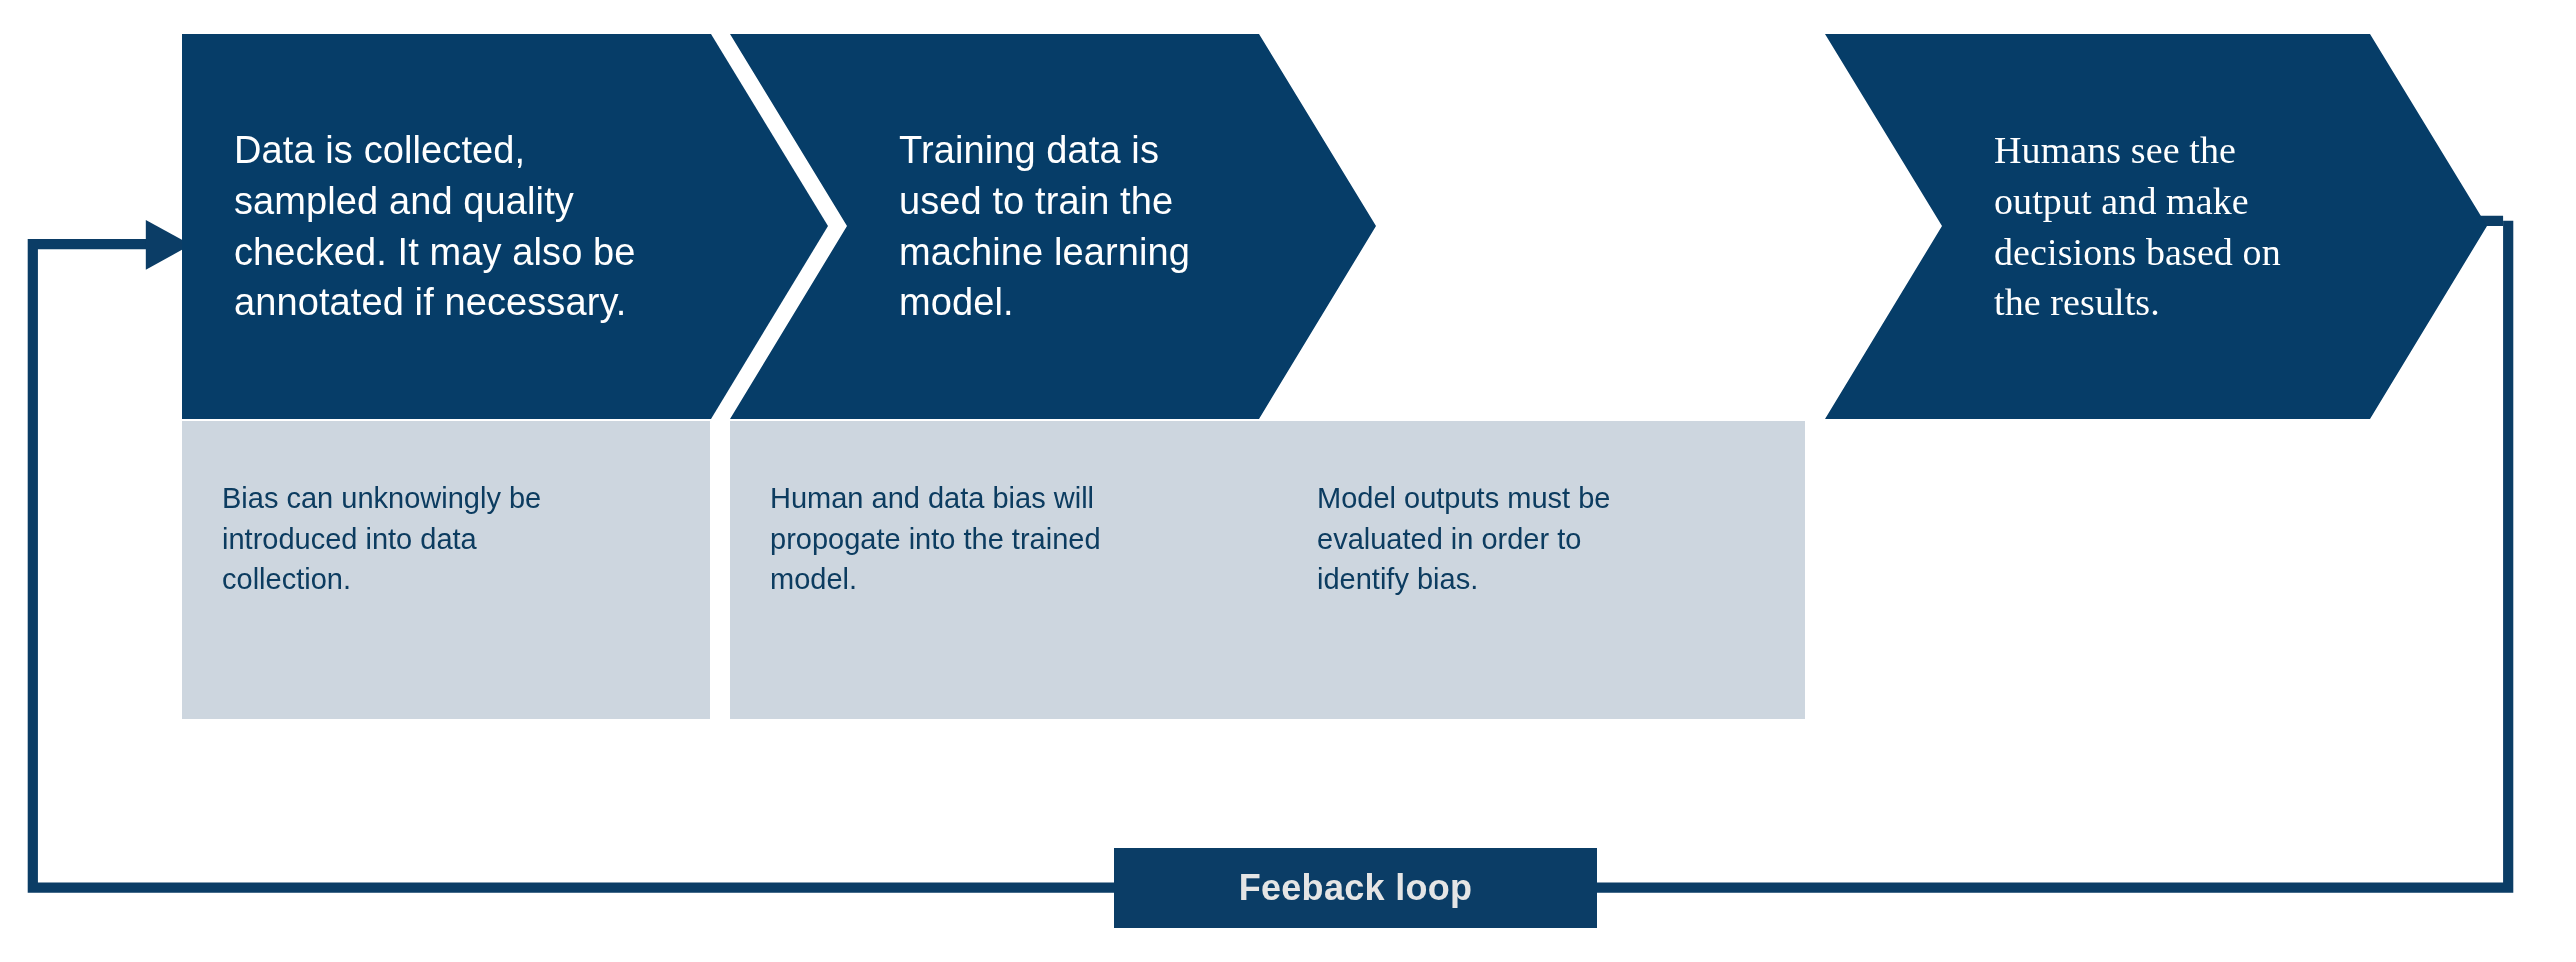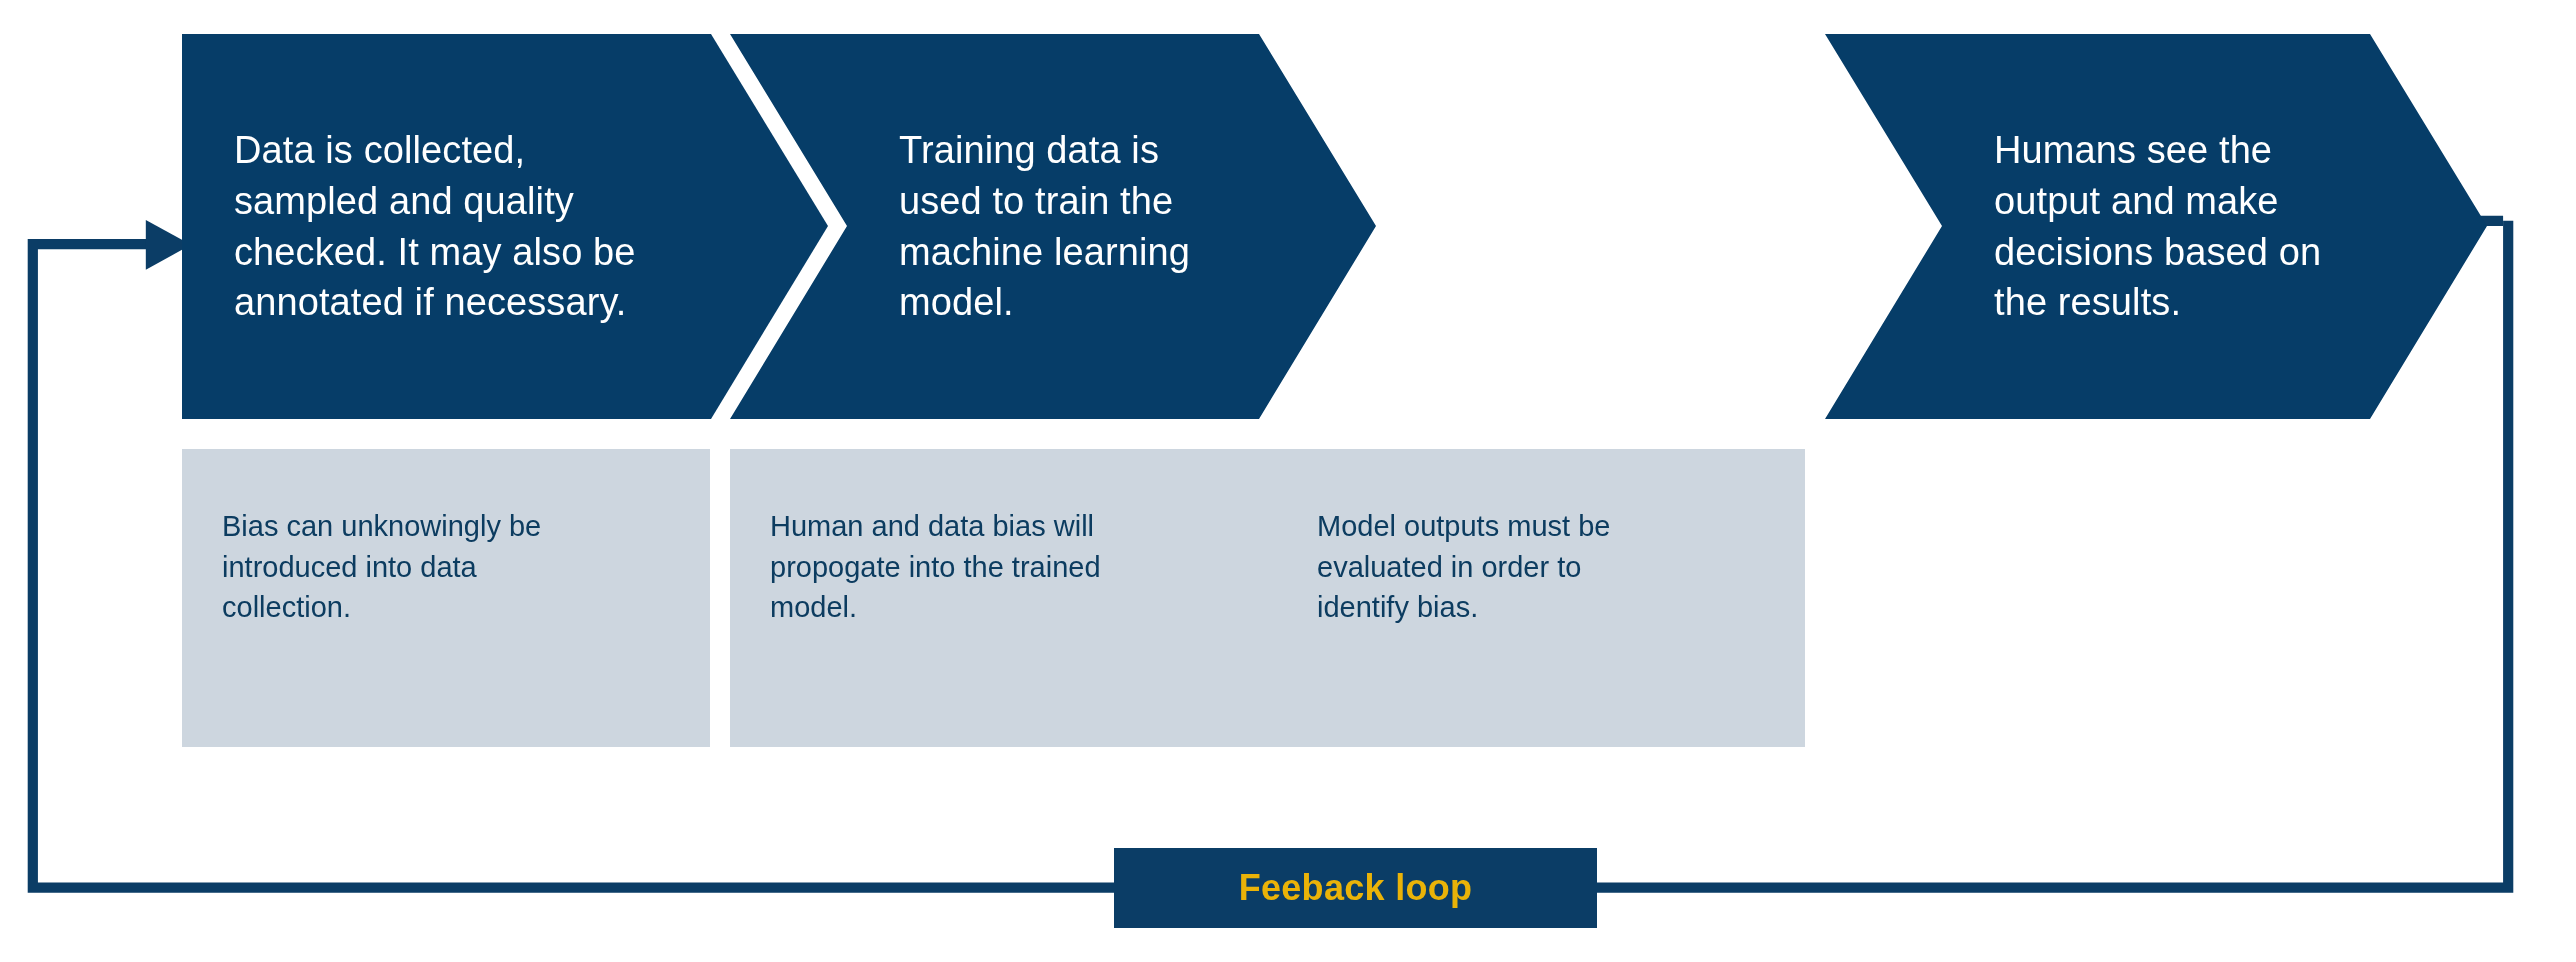--- a/index.html
+++ b/index.html
@@ -74,38 +74,37 @@
     color: #ffffff;
     font-size: 38px;
     line-height: 1.33;
     font-weight: 400;
     letter-spacing: 0.1px;
     white-space: pre-line;
   }
   .chev-1 .chev-text { padding-left: 52px; padding-right: 80px; }
   .chev-2 .chev-text { padding-left: 169px; padding-right: 80px; }
   .chev-3 .chev-text { padding-left: 169px; padding-right: 80px; }
-  .chev-4 .chev-text { padding-left: 169px; padding-right: 95px; }
+  .chev-4 .chev-text { padding-left: 169px; padding-right: 95px; font-family: Liberation Serif, serif; }
 
   
   .caption-band {
     position: absolute;
     left: 182px;
     top: 421px;
     width: 2246px;
     height: 298px;
   }
   .caption-box {
     position: absolute;
     top: 0;
     height: 298px;
     background: #CDD6DF;
     box-sizing: border-box;
     padding: 57px 44px 0 40px;
-    margin-top: 28px;
   }
   .cap-1 { left: 0px;    width: 528px; }
   .cap-2 { left: 548px;  width: 604px; }
   .cap-3 { left: 1095px; width: 528px; }
   .cap-4 { left: 1643px; width: 528px; }
 
   .cap-text {
     color: #0C3C60;
     font-size: 29px;
     line-height: 1.4;
@@ -119,21 +118,21 @@
     left: 1114px;
     top: 848px;
     width: 483px;
     height: 80px;
     background: #0B3D66;
     display: flex;
     align-items: center;
     justify-content: center;
   }
   .loop-label span {
-    color: #eab308;
+    color: #e5e5e5;
     font-size: 36px;
     font-weight: 700;
     letter-spacing: 0.3px;
   }
 </style>
 </head>
 <body>
 
 <div id="stage">
 

